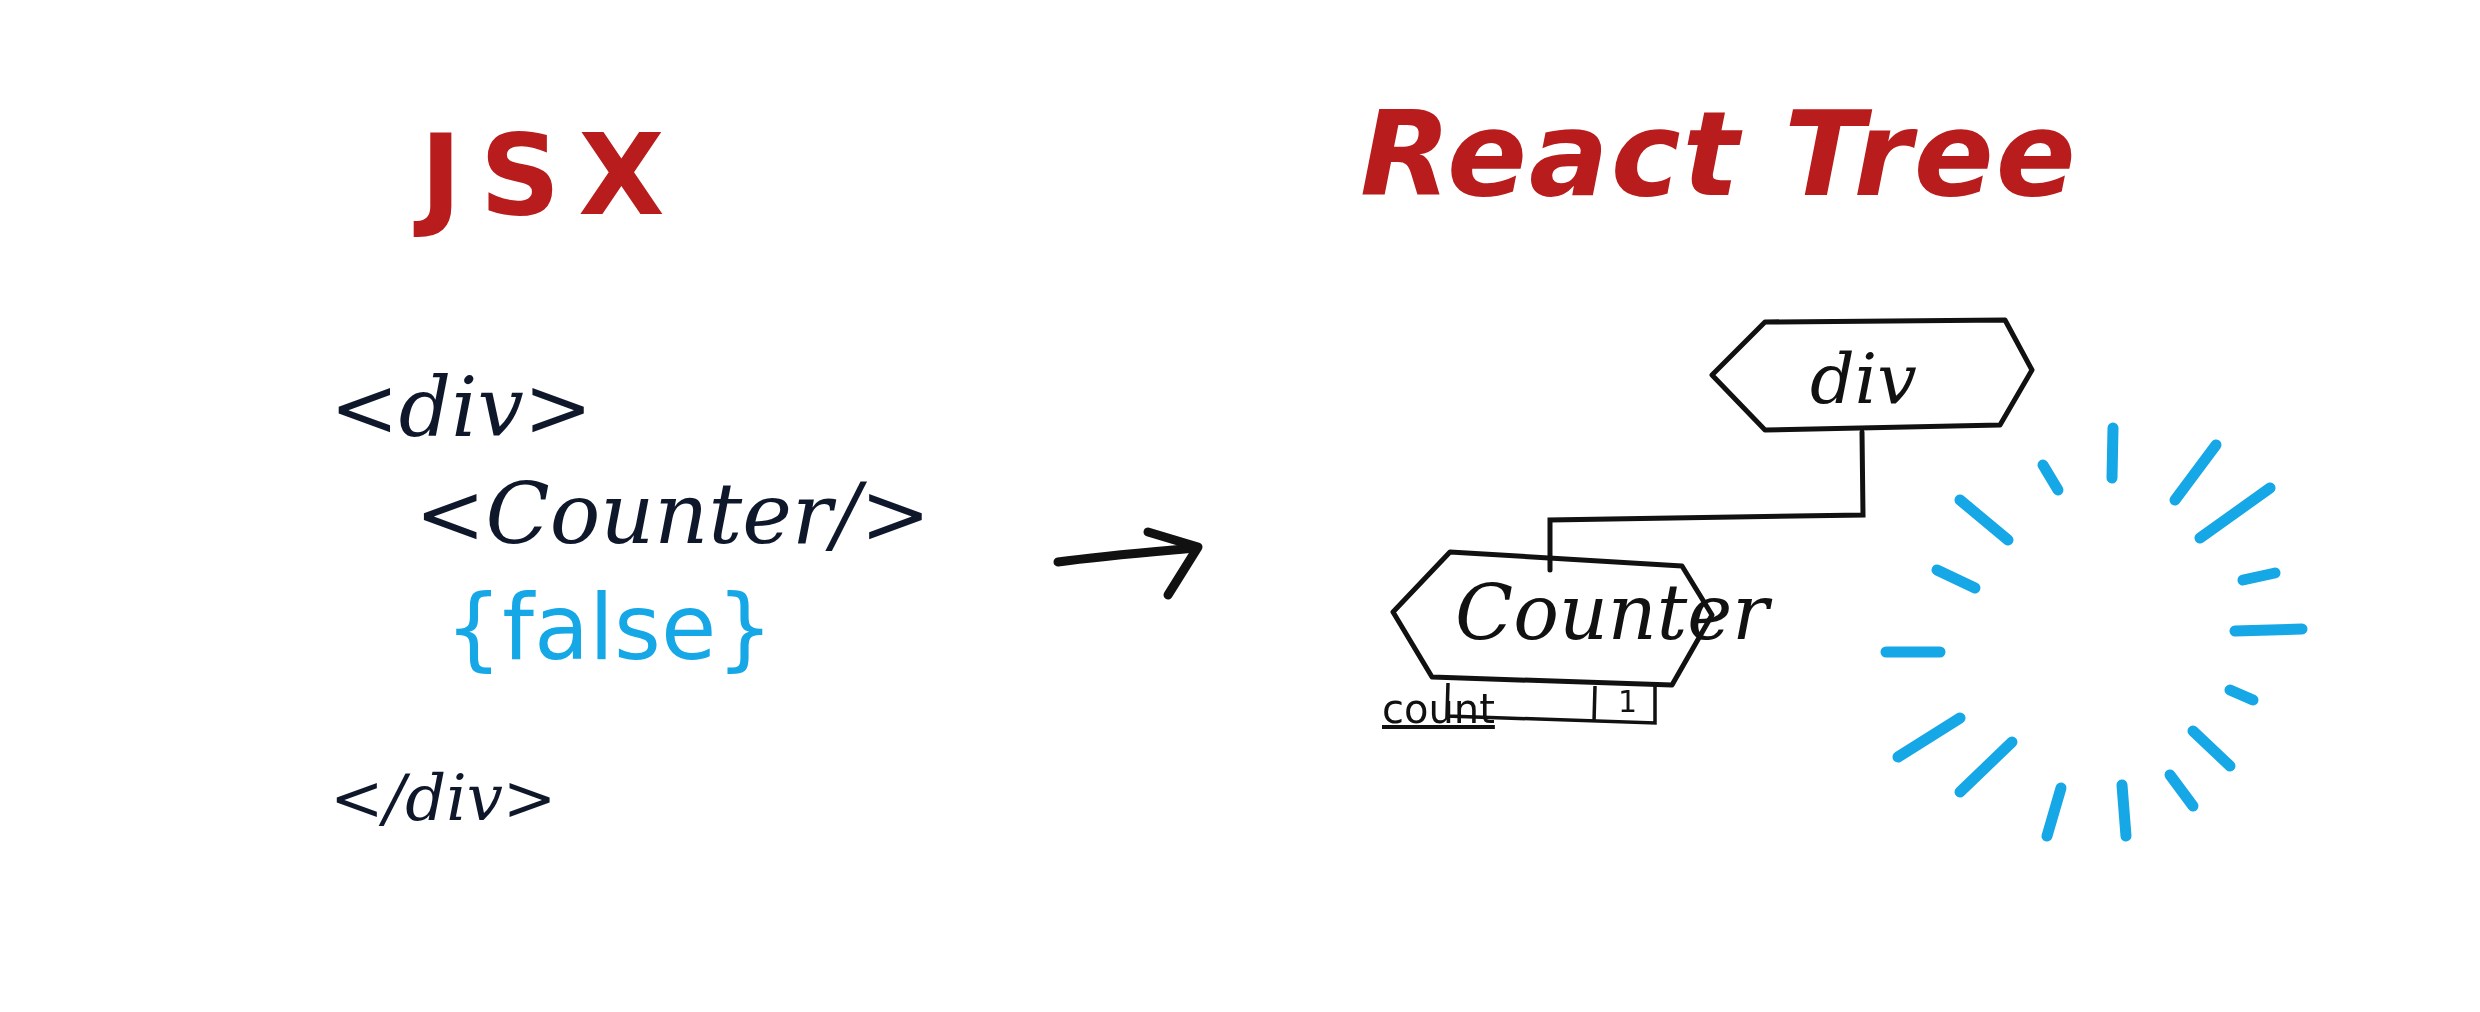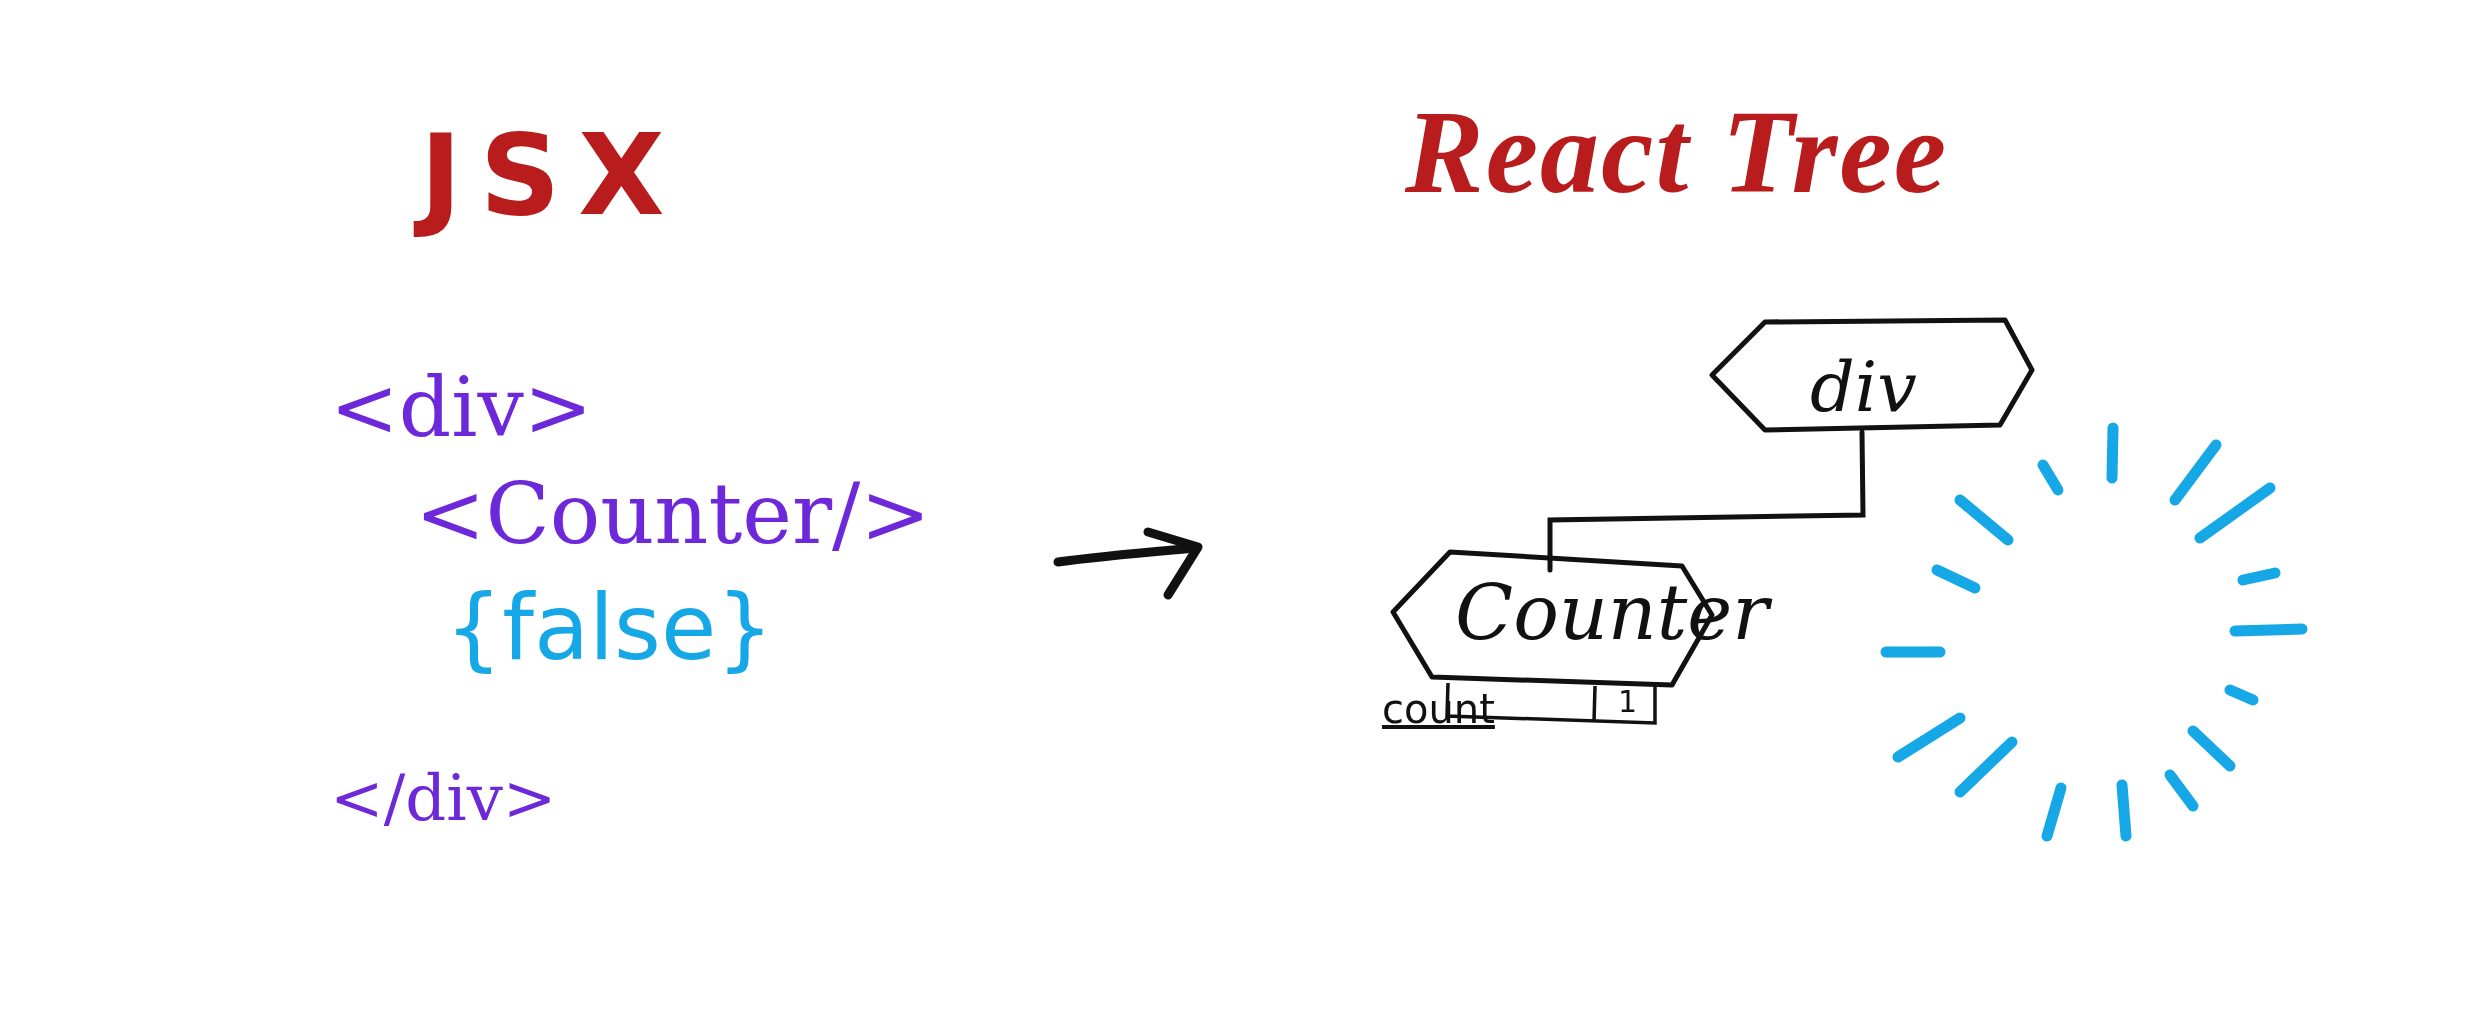--- a/index.html
+++ b/index.html
@@ -1,21 +1,21 @@
 <!DOCTYPE html>
 <html><head>
 <meta charset="utf-8">
 <style>
   html, body { margin:0; padding:0; background:#ffffff; }
   body { width:2480px; height:1012px; position:relative; overflow:hidden;
          font-family: "DejaVu Sans", sans-serif; }
   .title { position:absolute; color:#b91c1c; font-family:"DejaVu Sans", sans-serif; font-weight:bold; }
   #jsx-title { left:420px; top:110px; font-size:112px; letter-spacing:18px; }
-  #tree-title { left:1405px; top:85px; font-size:118px; font-style:italic; letter-spacing:2px;font-family:Liberation Serif, serif; }
-  .code { position:absolute; font-family:"DejaVu Serif", serif; color:#6d28d9; }
+  #tree-title { left:1360px; top:85px; font-size:118px; font-style:italic; letter-spacing:2px; }
+  .code { position:absolute; font-family:"DejaVu Serif", serif; font-style:italic; color:#0f172a; }
   #code-open { left:330px; top:360px; font-size:82px; }
   #code-counter { left:415px; top:465px; font-size:84px; }
   #code-false { left:445px; top:575px; font-size:90px; font-weight:normal; color:#15a7e6; font-family:"DejaVu Sans", sans-serif; font-style:normal; }
   #code-close { left:330px; top:735px; font-size:64px;margin-top:26px; }
   svg { position:absolute; left:0; top:0; }
   .node-label { position:absolute; font-family:"DejaVu Serif", serif; font-style:italic; color:#111; }
 </style>
 </head>
 <body>
 
@@ -64,16 +64,16 @@
     <line x1="2047" y1="836" x2="2061" y2="788"></line>
     <line x1="1960" y1="792" x2="2012" y2="742"></line>
     <line x1="1898" y1="757" x2="1960" y2="718"></line>
     <line x1="1886" y1="652" x2="1940" y2="652"></line>
     <line x1="1937" y1="570" x2="1975" y2="588"></line>
     <line x1="1960" y1="500" x2="2008" y2="540"></line>
     <line x1="2043" y1="465" x2="2058" y2="490"></line>
   </g>
 </svg>
 
-<div class="node-label" style="left:1810px; top:338px; font-size:70px;margin-top:8px;">div</div>
+<div class="node-label" style="left:1810px; top:338px; font-size:70px;">div</div>
 <div class="node-label" style="left:1455px; top:568px; font-size:76px;text-align:center;">Counter</div>
 <div class="node-label" style="left:1382px; top:686px; font-size:40px; font-style:normal; font-family:'DejaVu Sans', sans-serif;text-decoration:underline;">count</div>
 <div class="node-label" style="left:1618px; top:684px; font-size:30px; font-style:normal; font-family:'DejaVu Sans', sans-serif;">1</div>
 
 </body></html>

